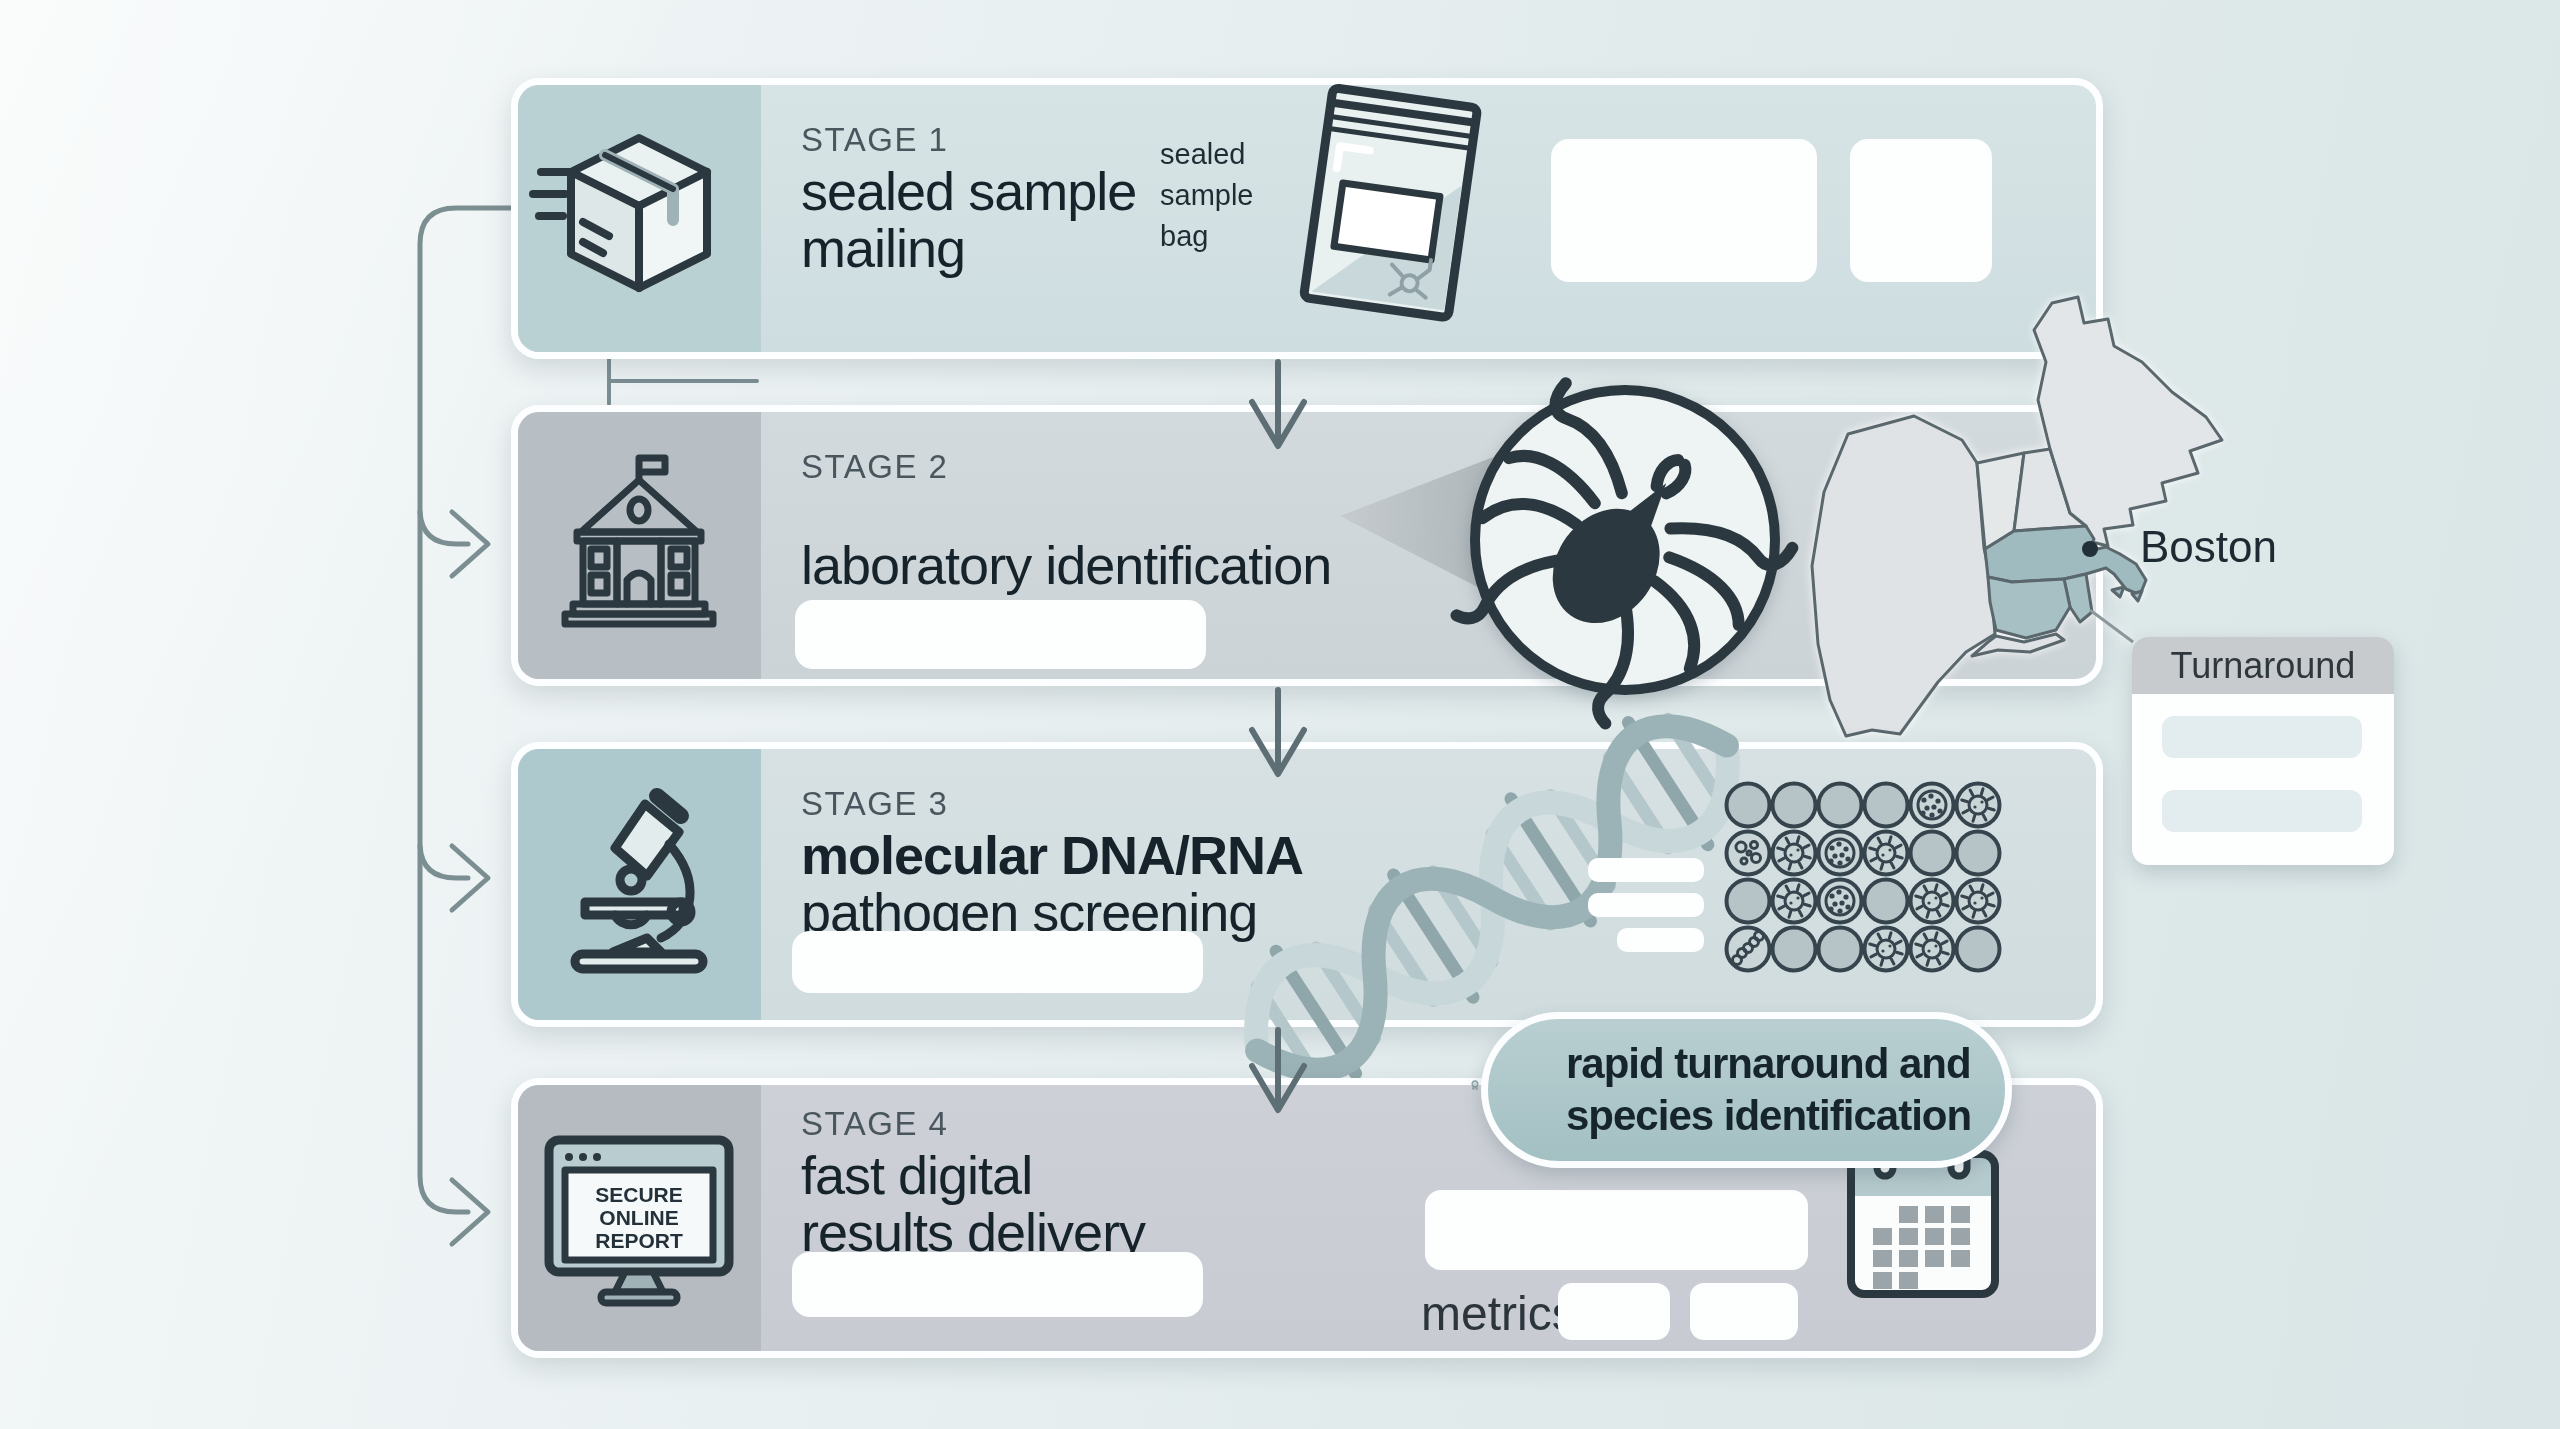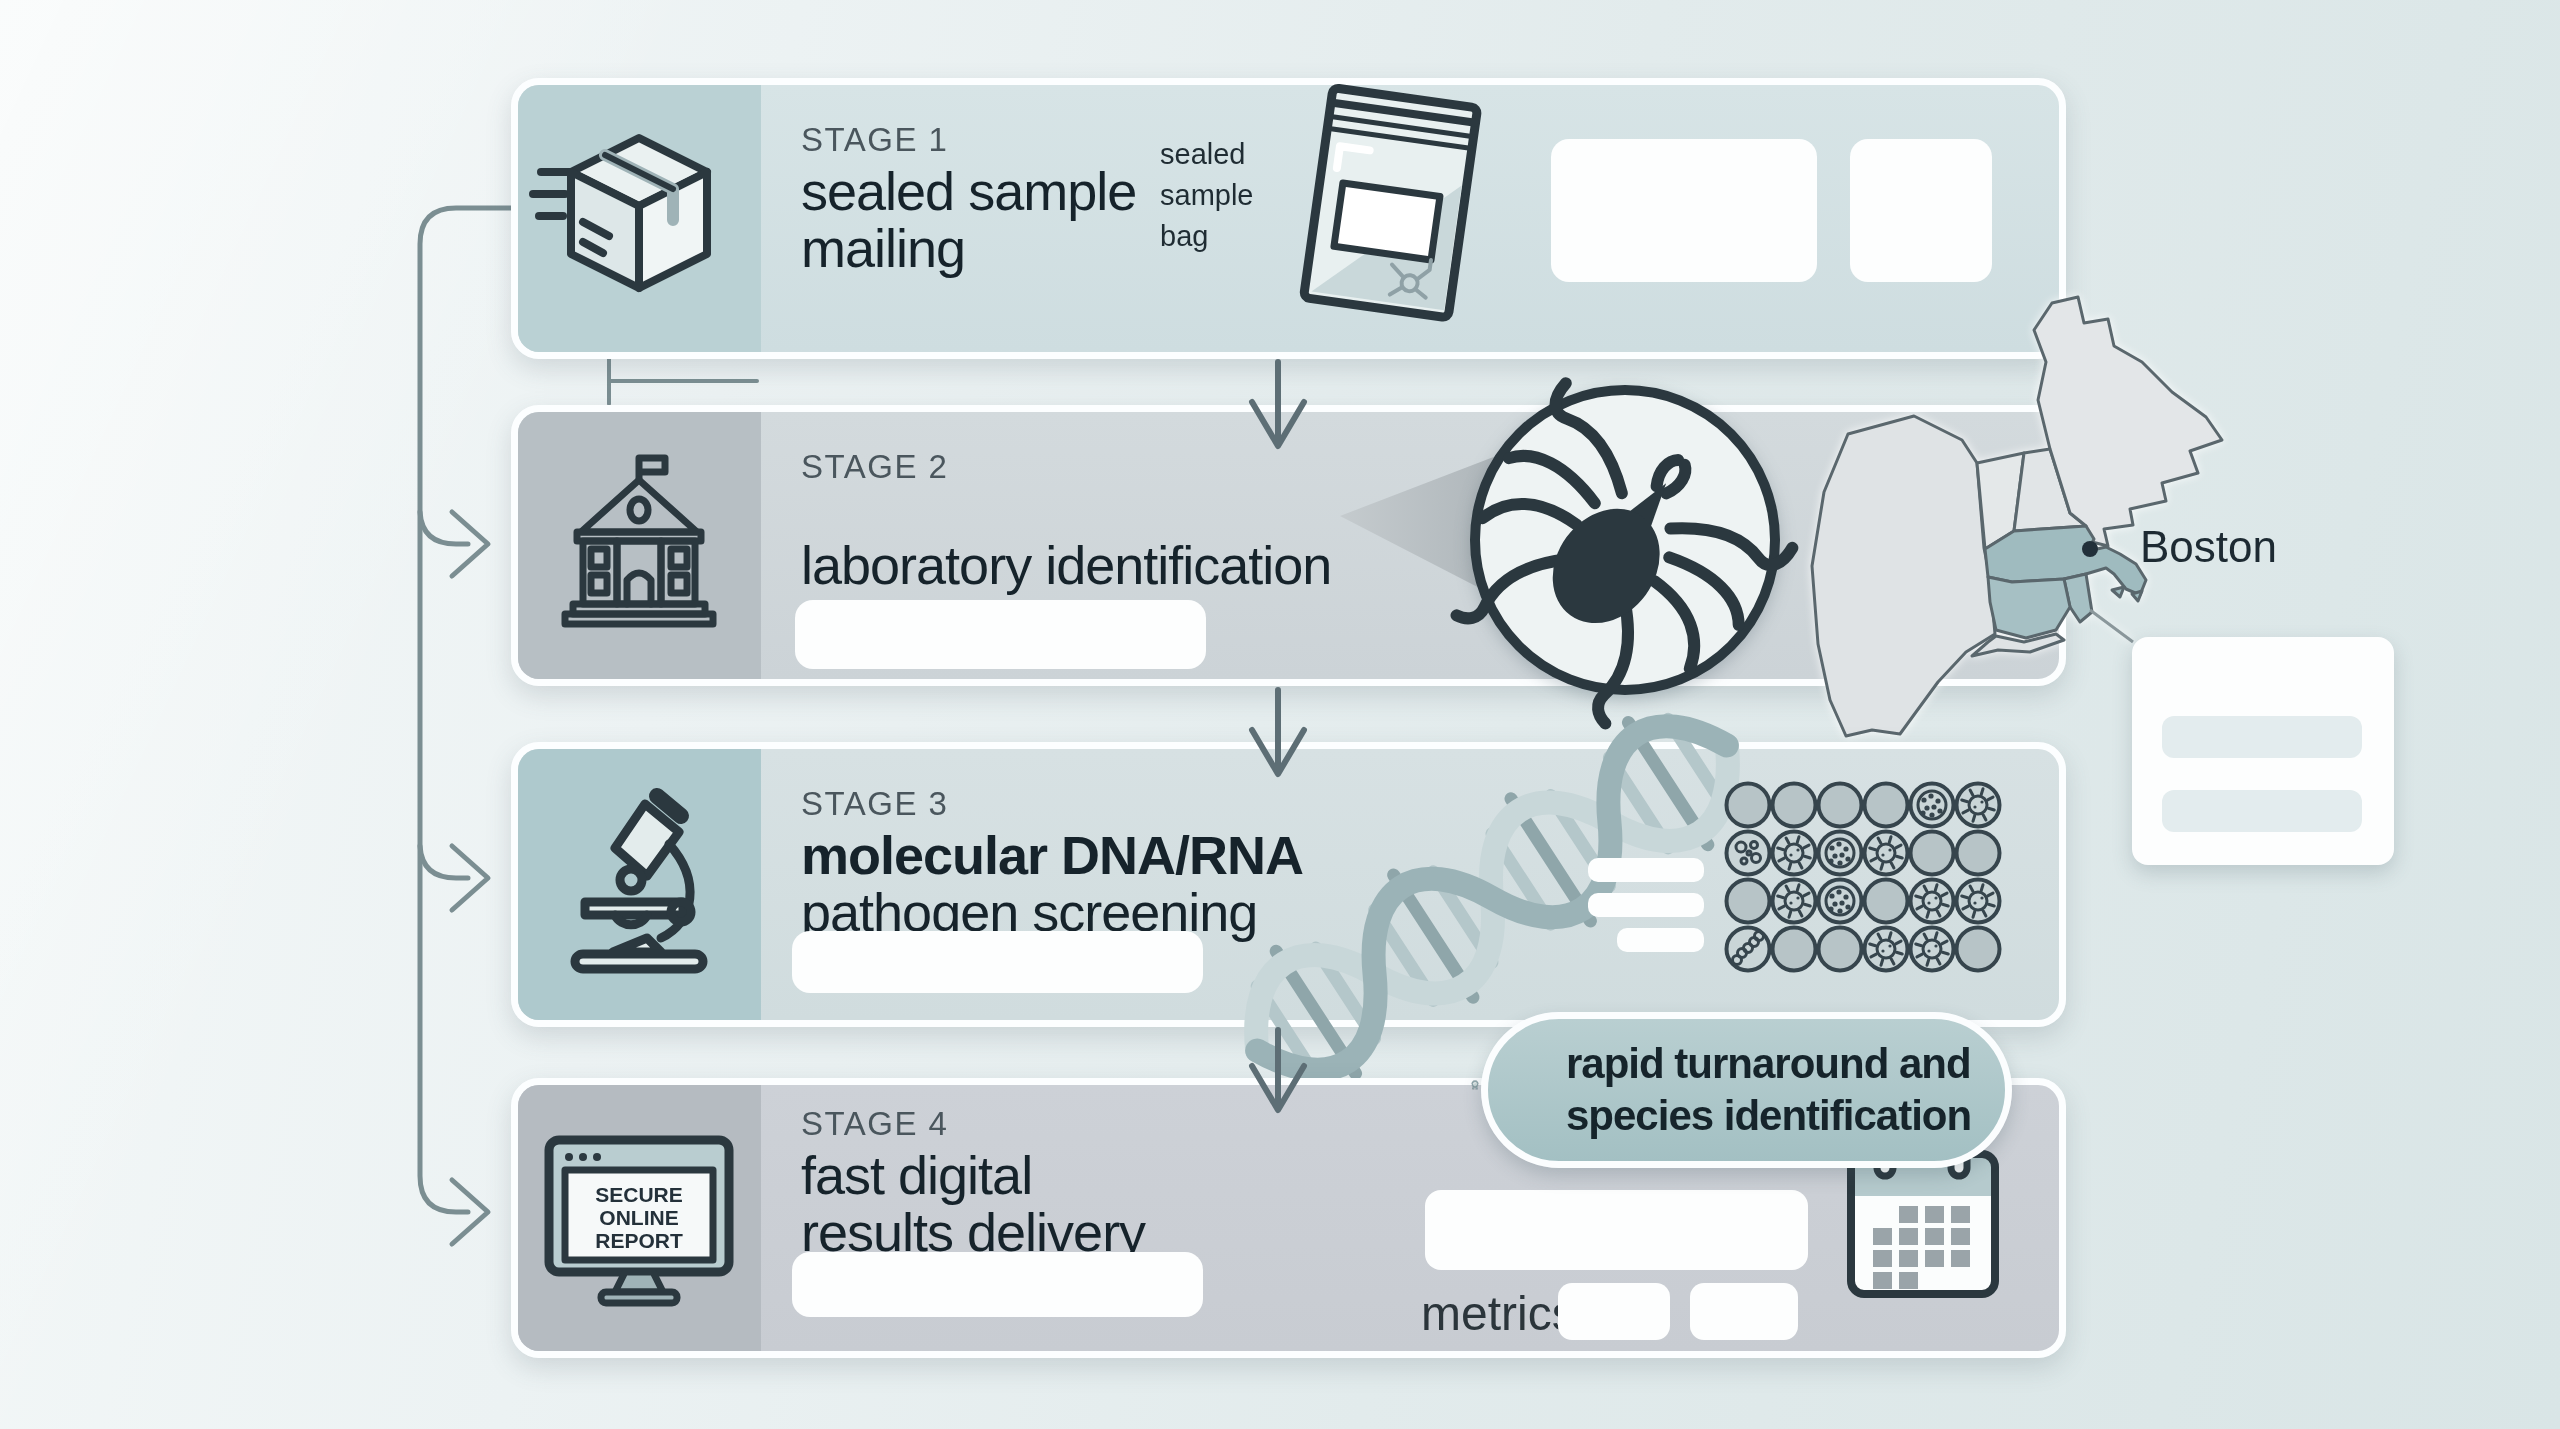--- a/index.html
+++ b/index.html
@@ -3,21 +3,21 @@
 <meta charset="utf-8">
 <style>
   html,body{margin:0;padding:0;background:#dfe9ea;}
   #canvas{position:relative;width:2560px;height:1429px;overflow:hidden;
     font-family:"Liberation Sans","DejaVu Sans",sans-serif;
     background:linear-gradient(102deg,#f4f8f8 0%,#ecf2f3 28%,#e2ebec 58%,#d9e5e6 100%);}
   #canvas::before{content:"";position:absolute;inset:0;
     background:linear-gradient(115deg,rgba(255,255,255,.55) 0%,rgba(255,255,255,0) 22%);pointer-events:none;}
   svg{position:absolute;overflow:visible;}
   .stage-box{position:absolute;left:511px;width:1541px;border:7px solid #fcfeff;border-radius:28px;
-    box-shadow:0 10px 26px rgba(70,90,100,.18);}
+    box-shadow:0 10px 26px rgba(70,90,100,.18);padding-left:37px;}
   .icon-panel{position:absolute;left:0;top:0;bottom:0;width:243px;border-radius:21px 0 0 21px;}
   .stage-label{position:absolute;left:283px;font-size:33px;letter-spacing:1.5px;color:#4a565d;}
   .stage-title{position:absolute;left:283px;font-size:54px;letter-spacing:-1px;color:#16232b;line-height:57px;}
   .slot{position:absolute;background:#fdfefe;border-radius:18px;}
   .s1{background:linear-gradient(180deg,#d7e4e6,#cedde0);}
   .s1 .icon-panel{background:#bad1d4;}
   .s2{background:linear-gradient(180deg,#d3dadd,#ccd3d7);}
   .s2 .icon-panel{background:#b7bfc4;}
   .s3{background:linear-gradient(180deg,#d7e1e3,#d0dcde);}
   .s3 .icon-panel{background:#aec9cd;}
@@ -173,20 +173,21 @@
       <path d="M2064,579 L2086,574 L2092,612 L2080,622 L2070,607 Z" fill="#a6c0c4"></path>
       <path d="M1988,577 L2012,582 L2064,579 L2070,607 L2056,630 L2026,638 L1996,630 L1990,602 Z" fill="#a6c0c4"></path>
       <path d="M1996,636 L2024,642 L2056,634 L2064,640 L2030,652 L1998,650 L1972,656 L1988,642 Z" fill="#dfe3e5"></path>
     </g>
     <line x1="2090" y1="610" x2="2133" y2="642" stroke="#8a979b" stroke-width="3"></line>
     <circle cx="2090" cy="549" r="8" fill="#22303a"></circle>
   </svg>
   <div class="boston-label">Boston</div>
 
   <div class="tpanel">
+    <div class="tpanel-header">Turnaround</div>
     <div class="tpanel-bar" style="top:79px;"></div>
     <div class="tpanel-bar" style="top:153px;"></div>
   </div>
 
   <div class="stage-box s3" style="top:742px;height:271px;">
     <div class="icon-panel"></div>
     <div class="stage-label" style="top:36px;">STAGE 3</div>
     <div class="stage-title" style="top:78px;font-weight:bold;">molecular DNA/RNA</div>
     <div class="stage-title" style="top:135px;">pathogen screening</div>
   </div>

